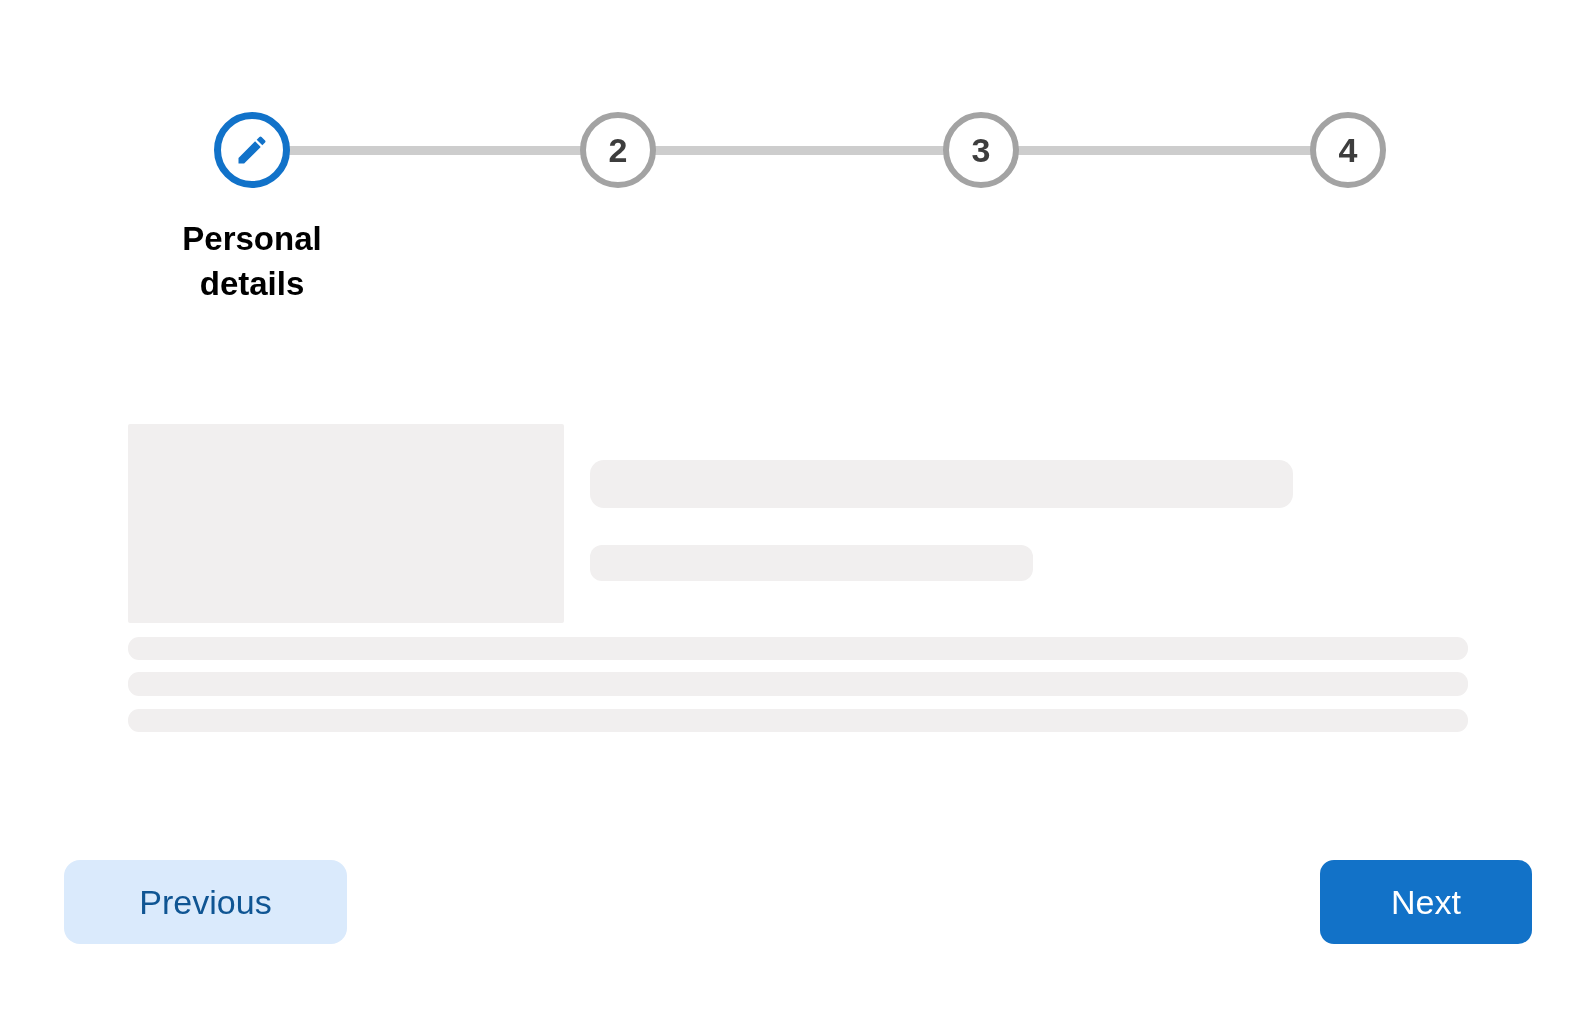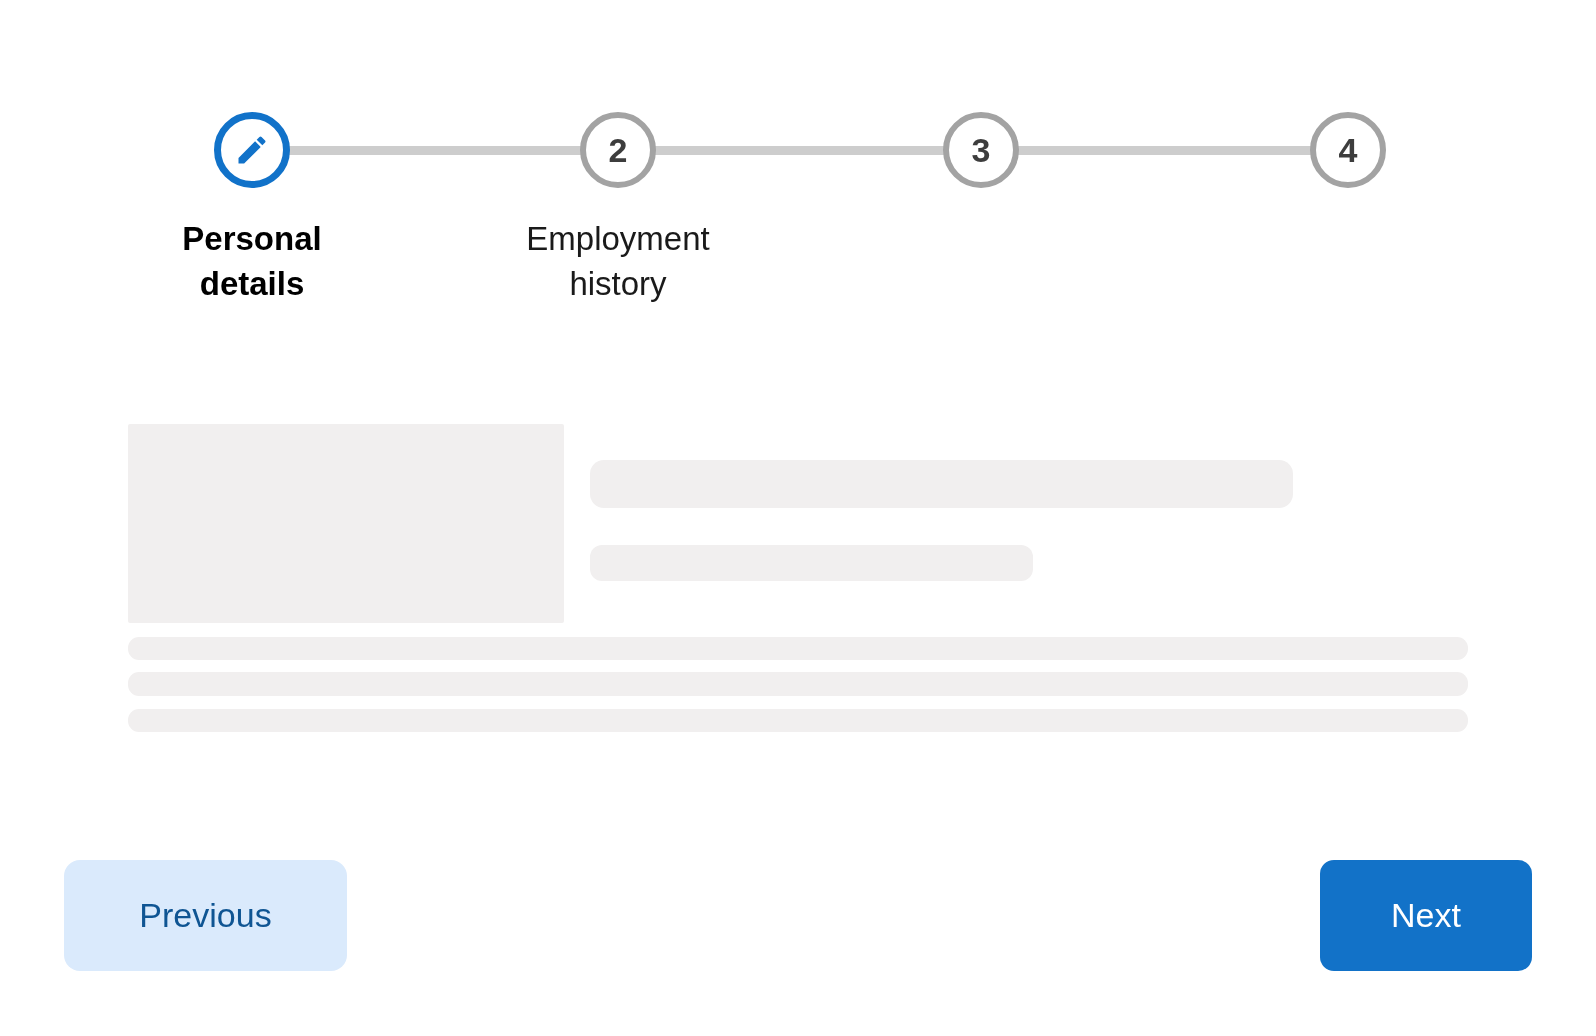--- a/index.html
+++ b/index.html
@@ -93,21 +93,21 @@
   .sk-line-a { left: 590px; top: 460px; width: 703px;  height: 48px;  border-radius: 14px; }
   .sk-line-b { left: 590px; top: 545px; width: 443px;  height: 36px;  border-radius: 12px; }
   .sk-row-1  { left: 128px; top: 637px; width: 1340px; height: 23px;  border-radius: 11px; }
   .sk-row-2  { left: 128px; top: 672px; width: 1340px; height: 24px;  border-radius: 11px; }
   .sk-row-3  { left: 128px; top: 709px; width: 1340px; height: 23px;  border-radius: 11px; }
 
   
   .btn {
     position: absolute;
     top: 860px;
-    height: 111px;
+    height: 84px;
     border: none;
     font-family: "Liberation Sans", sans-serif;
     font-size: 34px;
     display: flex;
     align-items: center;
     justify-content: center;
     cursor: pointer;
   }
   .btn-previous {
     left: 64px;
@@ -140,21 +140,20 @@
           </svg>
         </span>
       </div>
       <div class="step-label">Personal details</div>
     </div>
 
     <div class="step step-2">
       <div class="circle">
         <span class="step-number">2</span>
       </div>
-      <div class="step-label">Employment history</div>
     </div>
 
     <div class="step step-3">
       <div class="circle">
         <span class="step-number">3</span>
       </div>
     </div>
 
     <div class="step step-4">
       <div class="circle">

